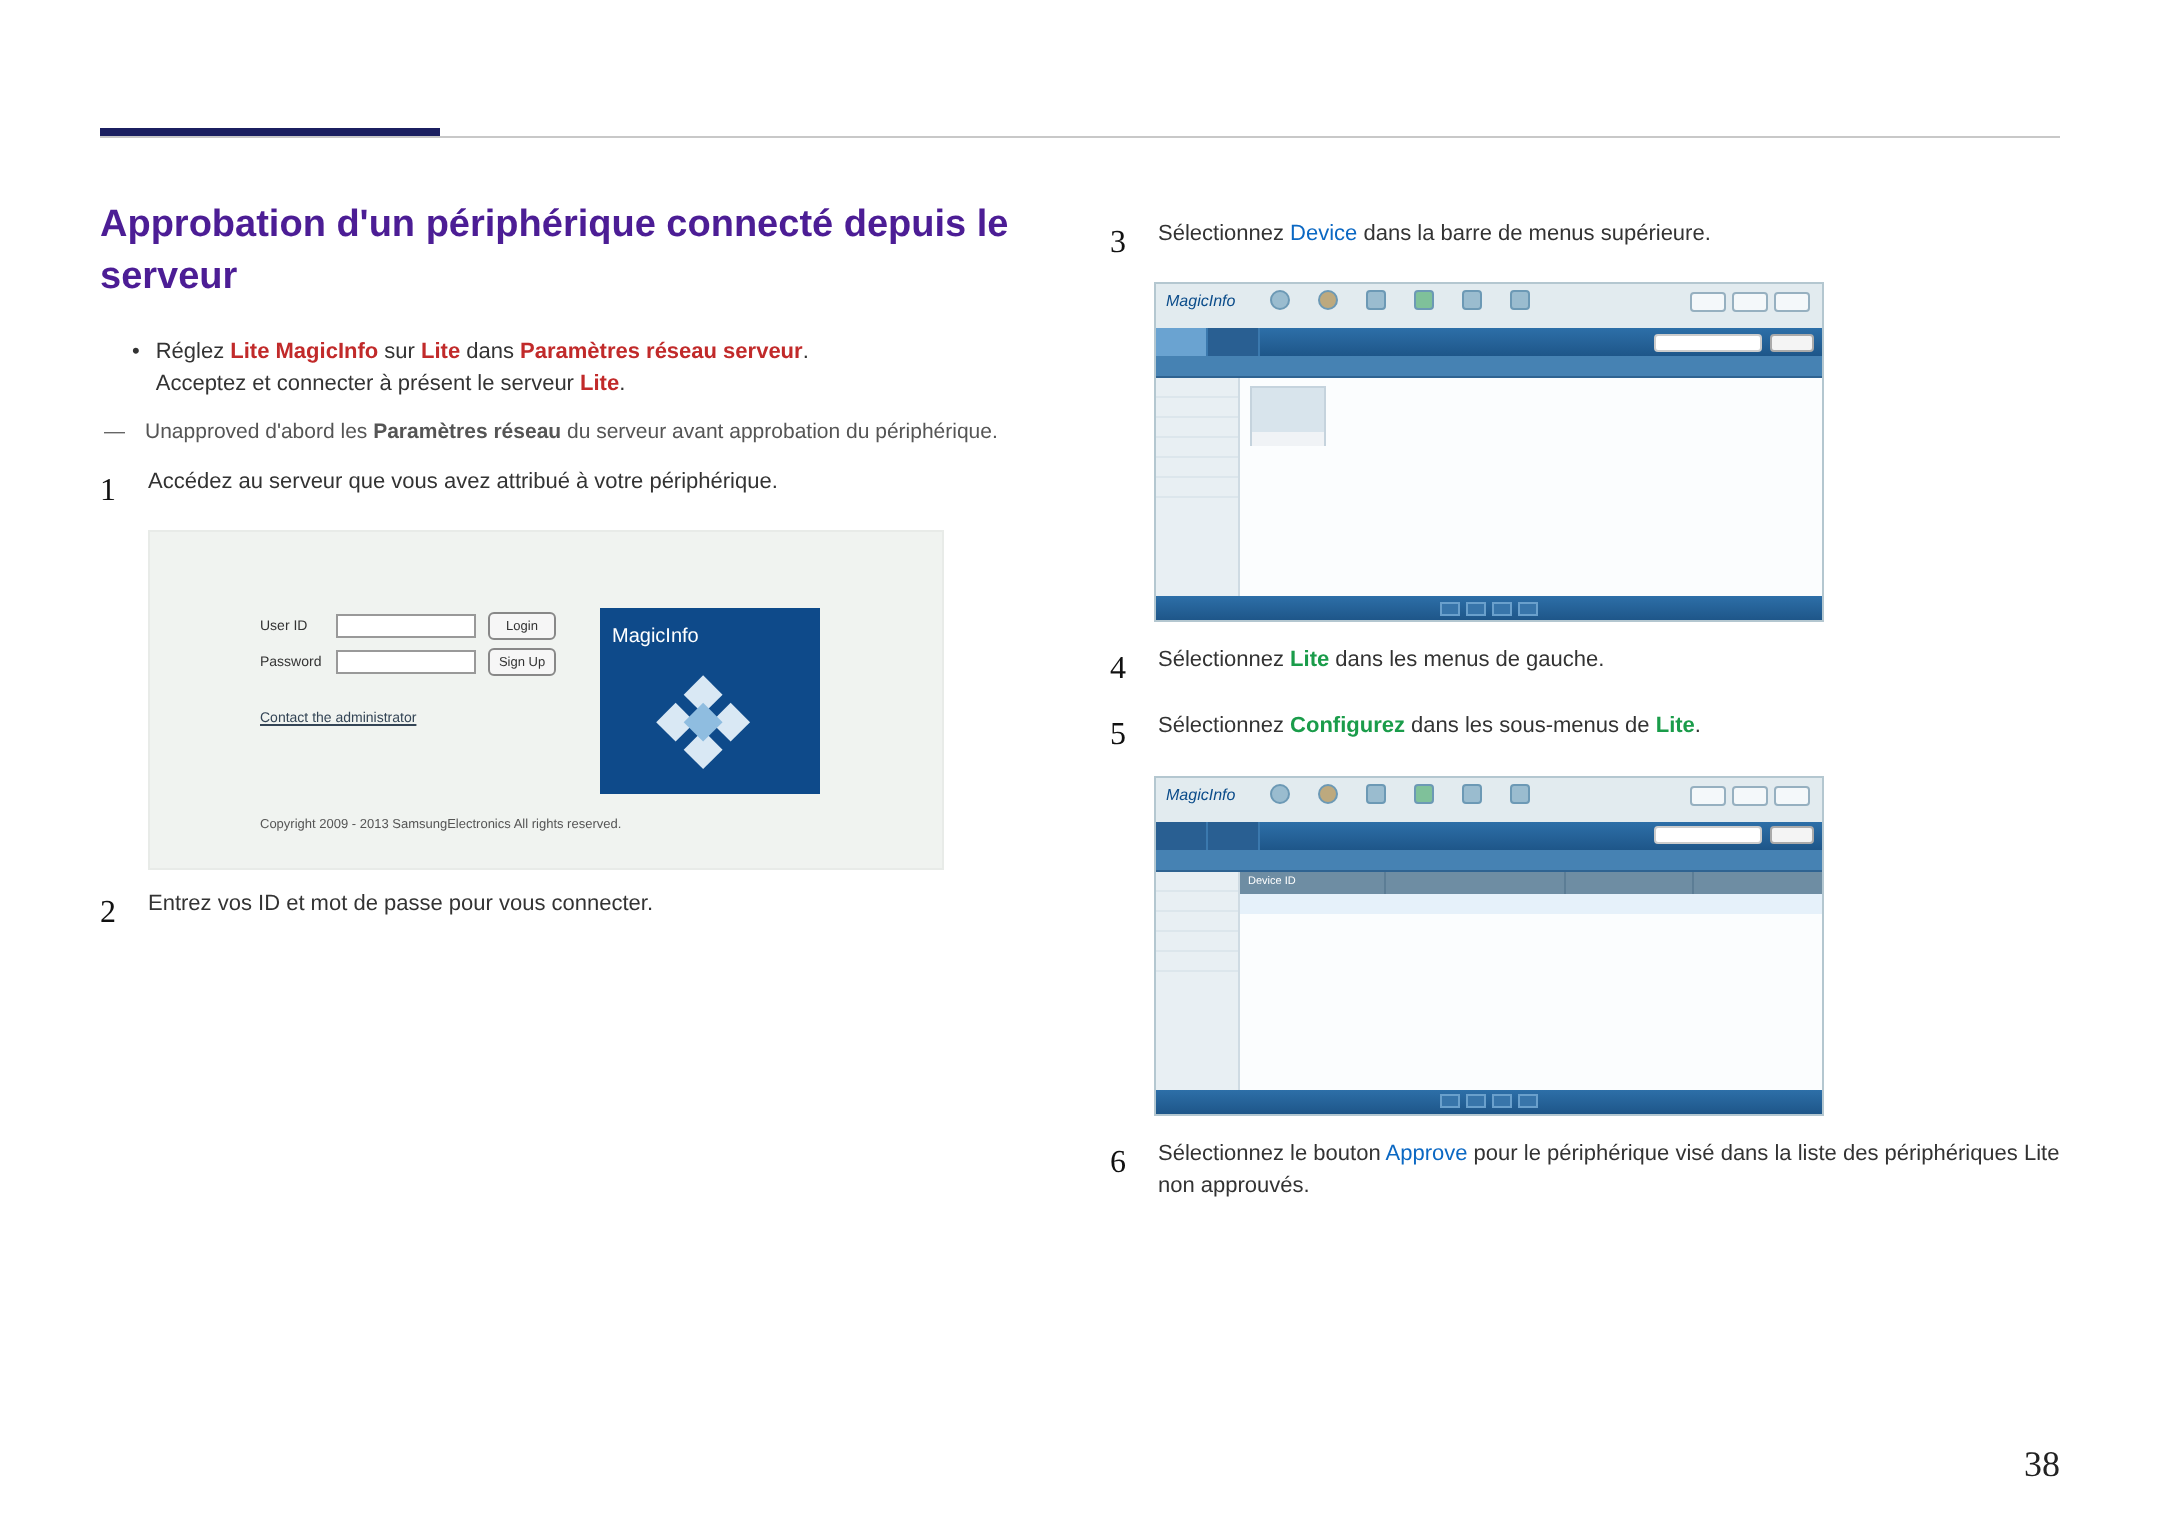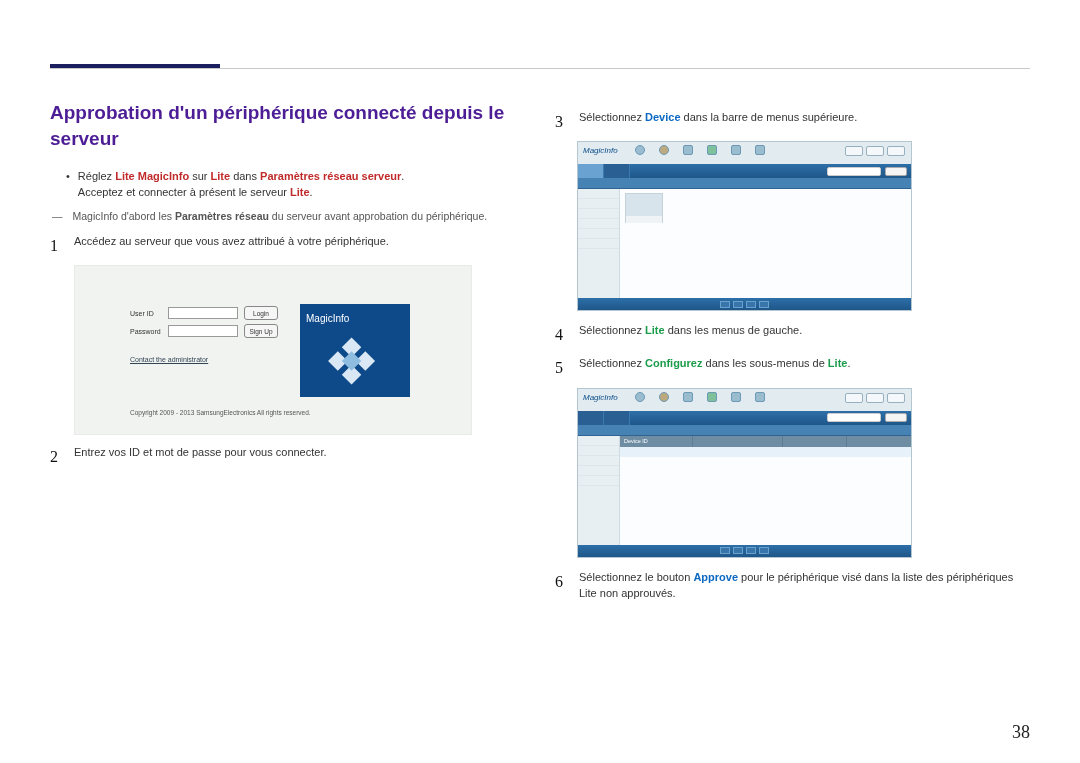--- a/index.html
+++ b/index.html
@@ -76,21 +76,21 @@
       margin: 10px 0 8px 0;
       line-height: 1.45;
     }
     .step-num {
       font-family: Georgia, 'Times New Roman', serif;
       font-size: 16px;
       width: 24px;
       color: #111;
     }
     .step-text { flex: 1; }
-    .blue { color: #0b68c3; font-weight: bold; }
+    .blue { color: #0b68c3; font-weight: normal; }
     .green { color: #1a9c4a; font-weight: bold; }
 
     
     .shot-login {
       width: 398px;
       height: 170px;
       background: #f0f3f0;
       margin: 6px 0 10px 24px;
       position: relative;
       border: 1px solid #e8ebe8;
@@ -187,21 +187,21 @@
         <span class="dot">•</span>
         <span class="step-text">
           <span>Réglez </span><span class="red">Lite MagicInfo</span><span> sur </span><span class="red">Lite</span><span> dans </span><span class="red">Paramètres réseau serveur</span><span>.</span><br>
           <span>Acceptez et connecter à présent le serveur </span><span class="red">Lite</span><span>.</span>
         </span>
       </div>
 
       <div class="dashnote">
         <span class="dash">―</span>
         <span class="step-text">
-          <span>MagicInfo d'abord les </span><b>Paramètres réseau</b><span> du serveur avant approbation du périphérique.</span>
+          <span>Unapproved d'abord les </span><b>Paramètres réseau</b><span> du serveur avant approbation du périphérique.</span>
         </span>
       </div>
 
       <div class="step">
         <span class="step-num">1</span>
         <span class="step-text">Accédez au serveur que vous avez attribué à votre périphérique.</span>
       </div>
 
       
       <div class="shot-login">

